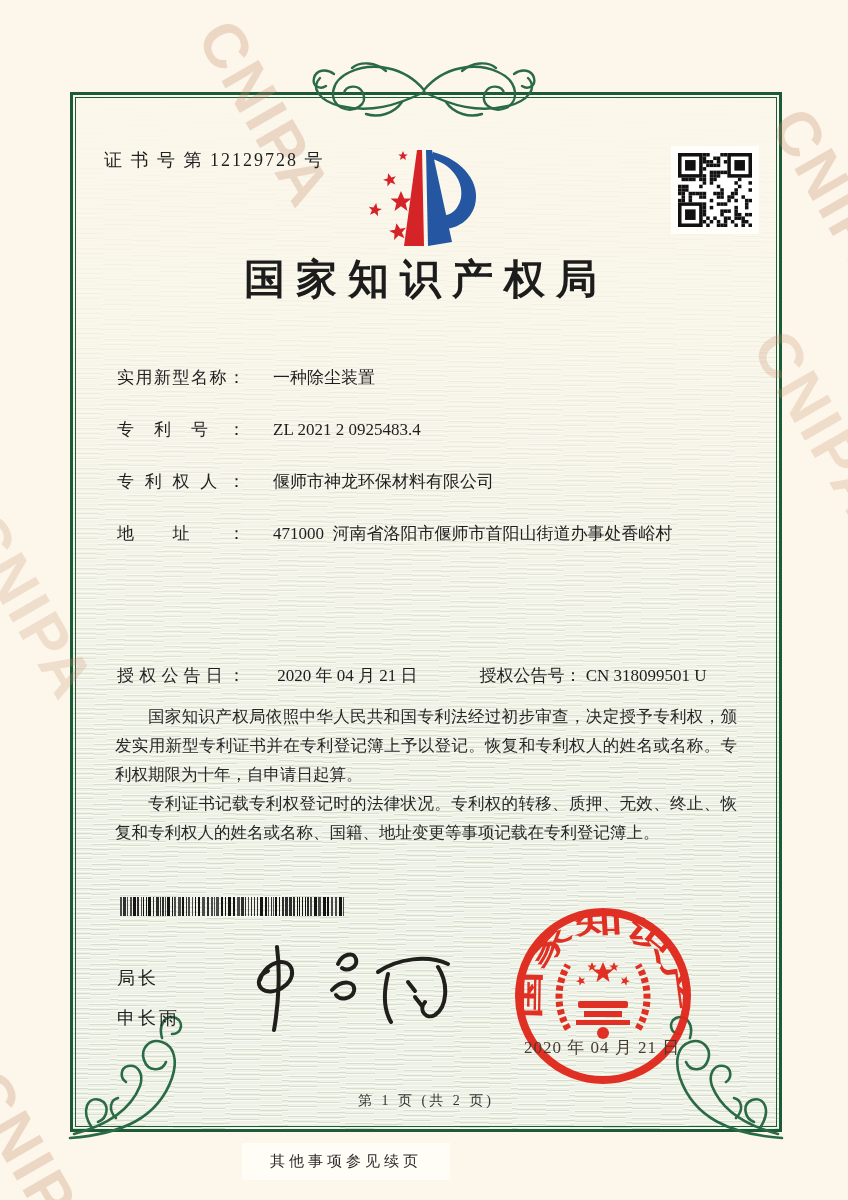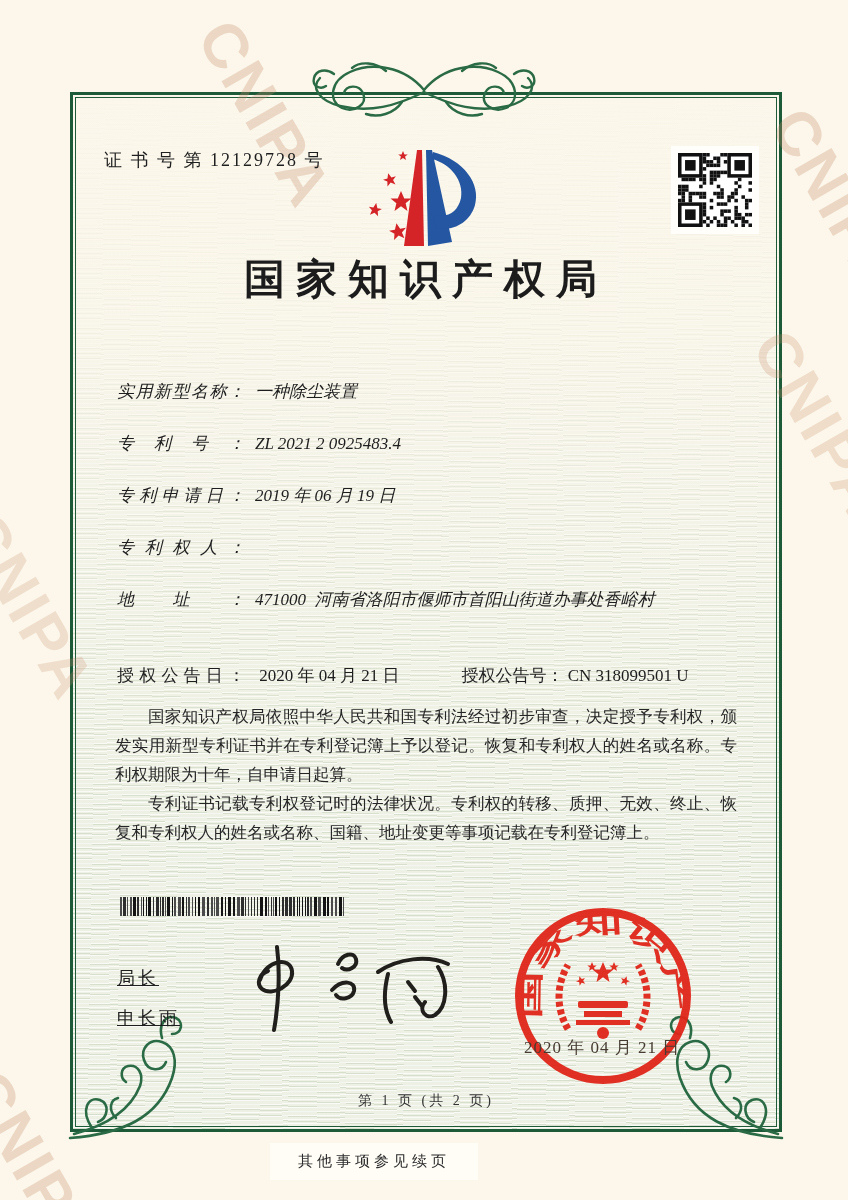--- a/index.html
+++ b/index.html
@@ -45,51 +45,51 @@
   .logo{position:absolute;left:348px;top:140px;}
   .qr-pad{
     position:absolute;left:671px;top:146px;width:88px;height:88px;background:#fffefb;
     display:flex;align-items:center;justify-content:center;
   }
   .title{
     position:absolute;left:70px;top:252px;width:712px;text-align:center;
     font-size:41px;font-weight:bold;letter-spacing:11px;color:#1c1c1c;
   }
   .fields{position:absolute;left:117px;top:352px;width:600px;font-size:17px;color:#1e1e1e;}
-  .field-row{height:52px;display:flex;align-items:flex-end;line-height:24px;font-style:italic;}
+  .field-row{height:52px;display:flex;align-items:center;line-height:24px;}
   .f-label{display:inline-block;width:128px;text-align:justify;text-align-last:justify;flex:0 0 128px;}
-  .f-value{margin-left:10px;white-space:pre-wrap;}
+  .f-value{margin-left:28px;white-space:pre-wrap;}
   .grant-row{
     position:absolute;left:117px;top:664px;width:620px;display:flex;font-size:17px;line-height:24px;color:#1e1e1e;
   }
   .grant-no{margin-left:62px;}
   .paras{
     position:absolute;left:115px;top:702px;width:622px;
     font-size:16.5px;line-height:29px;color:#262626;text-align:justify;
   }
   .paras p{margin:0;text-indent:2em;}
   .barcode{
     position:absolute;left:120px;top:897px;width:226px;height:19px;
     display:flex;align-items:stretch;
   }
   .barcode span{display:block;height:100%;}
   .signer{position:absolute;left:117px;top:966px;font-size:18px;letter-spacing:3px;color:#1e1e1e;}
-  .signer div{margin-bottom:16px;text-decoration:underline;}
+  .signer div{margin-bottom:16px;}
   .signature{position:absolute;left:232px;top:940px;}
   .seal{position:absolute;left:508px;top:901px;width:190px;height:190px;opacity:0.95;}
   .seal-date{
     position:absolute;left:524px;top:1036px;width:170px;font-size:17px;letter-spacing:1px;
     color:#453b31;z-index:4;white-space:nowrap;
   }
   .page-info{
     position:absolute;left:70px;top:1092px;width:712px;text-align:center;
     font-size:14px;letter-spacing:3px;color:#333;
   }
   .note-strip{
-    position:absolute;left:0;top:1143px;width:692px;display:flex;justify-content:center;padding-left:28px;
+    position:absolute;left:0;top:1143px;width:692px;display:flex;justify-content:center;
   }
   .note-box{
     background:#fffdf6;padding:9px 28px;font-size:15px;letter-spacing:4px;color:#2b2b2b;
   }
 </style>
 </head>
 <body>
 
 <div class="wm wm1">CNIPA</div>
 <div class="wm wm2">CNIPA</div>
@@ -294,25 +294,22 @@
   <div class="fields">
     <div class="field-row">
       <span class="f-label">实用新型名称：</span>
       <span class="f-value">一种除尘装置</span>
     </div>
     <div class="field-row">
       <span class="f-label">专利号：</span>
       <span class="f-value">ZL 2021 2 0925483.4</span>
     </div>
     <div class="field-row">
-      <span class="f-label">专利申请日：</span>
-      <span class="f-value">2019 年 06 月 19 日</span>
-    </div>
-    <div class="field-row">
       <span class="f-label">专利权人：</span>
+      <span class="f-value">偃师市神龙环保材料有限公司</span>
     </div>
     <div class="field-row">
       <span class="f-label">地址：</span>
       <span class="f-value">471000  河南省洛阳市偃师市首阳山街道办事处香峪村</span>
     </div>
   </div>
 
   <div class="grant-row">
     <span>
       <span class="f-label" style="display:inline-block;">授权公告日：</span>

